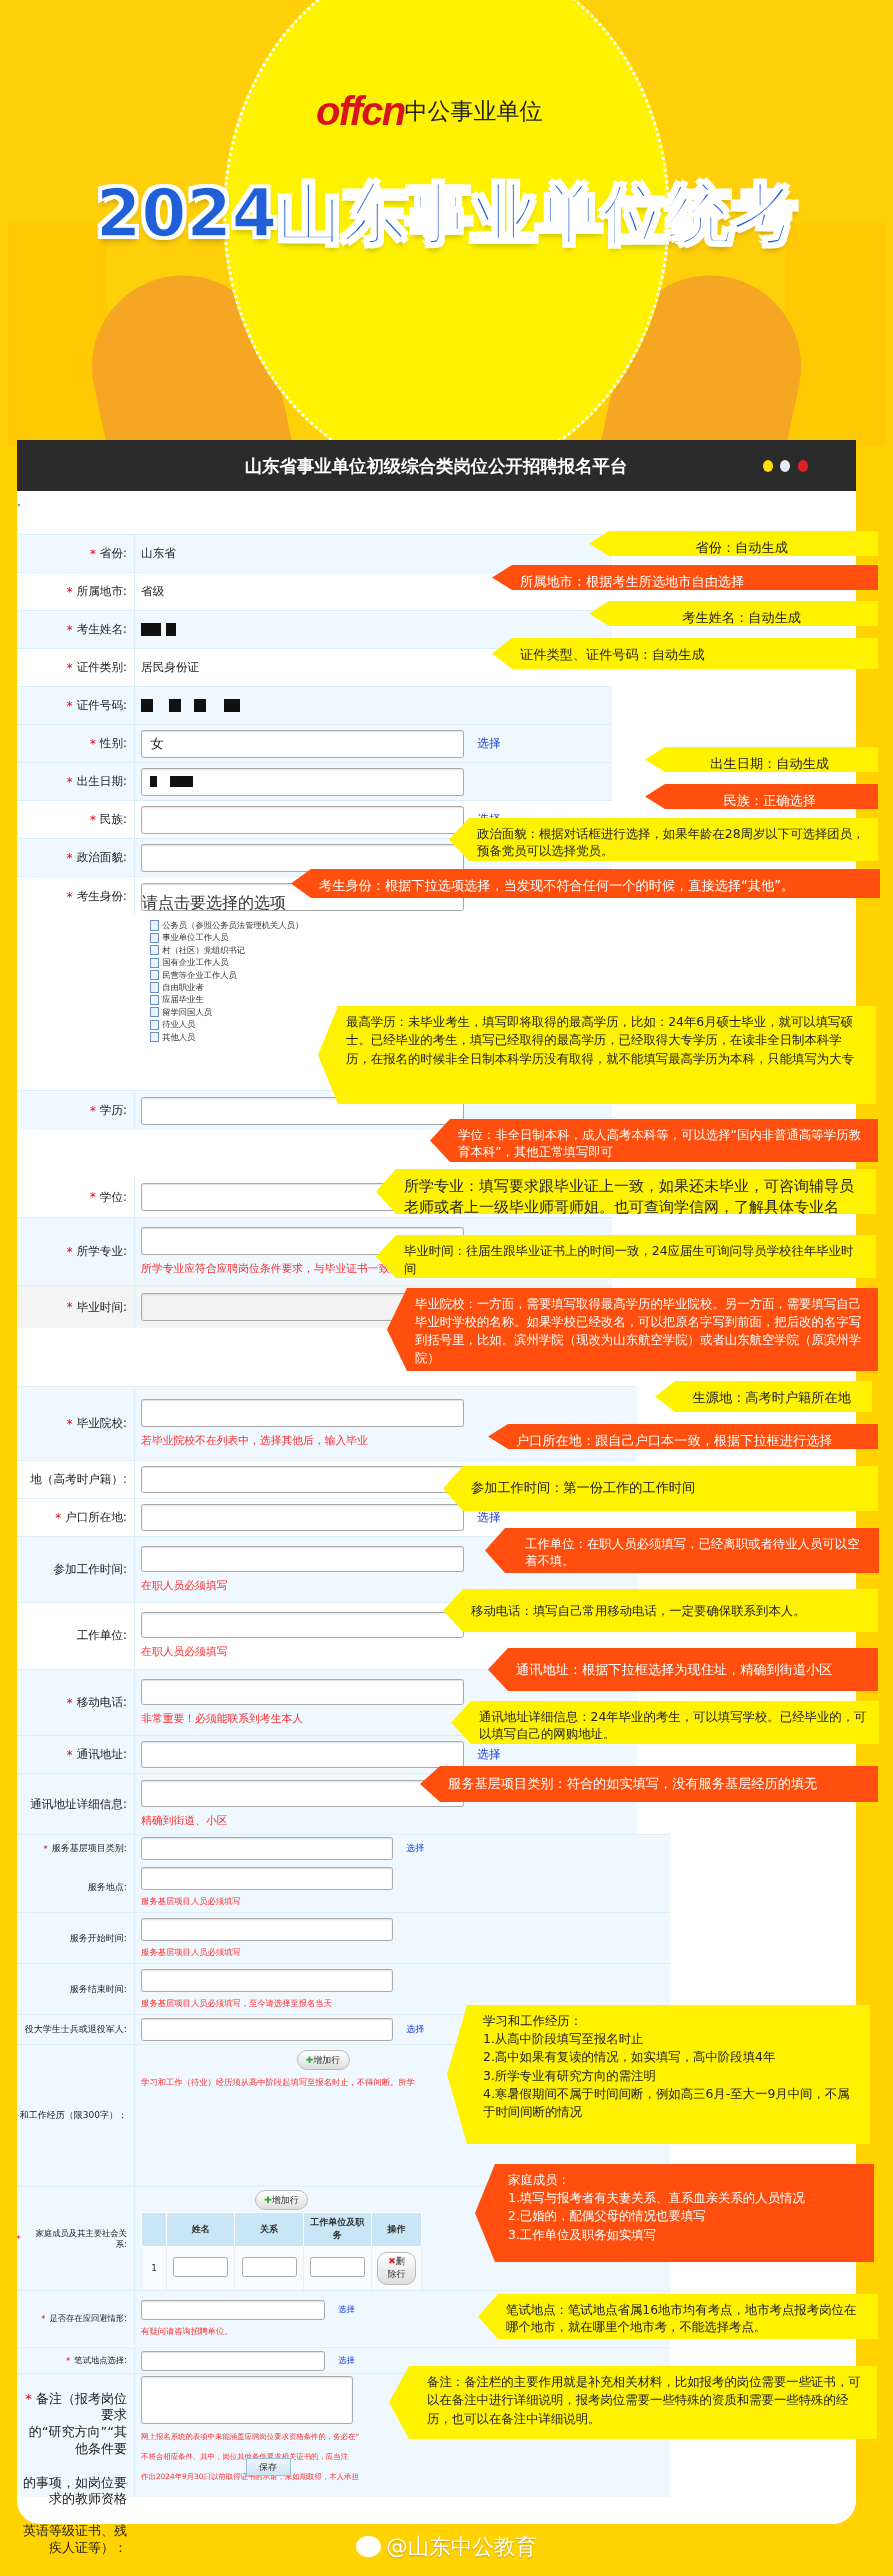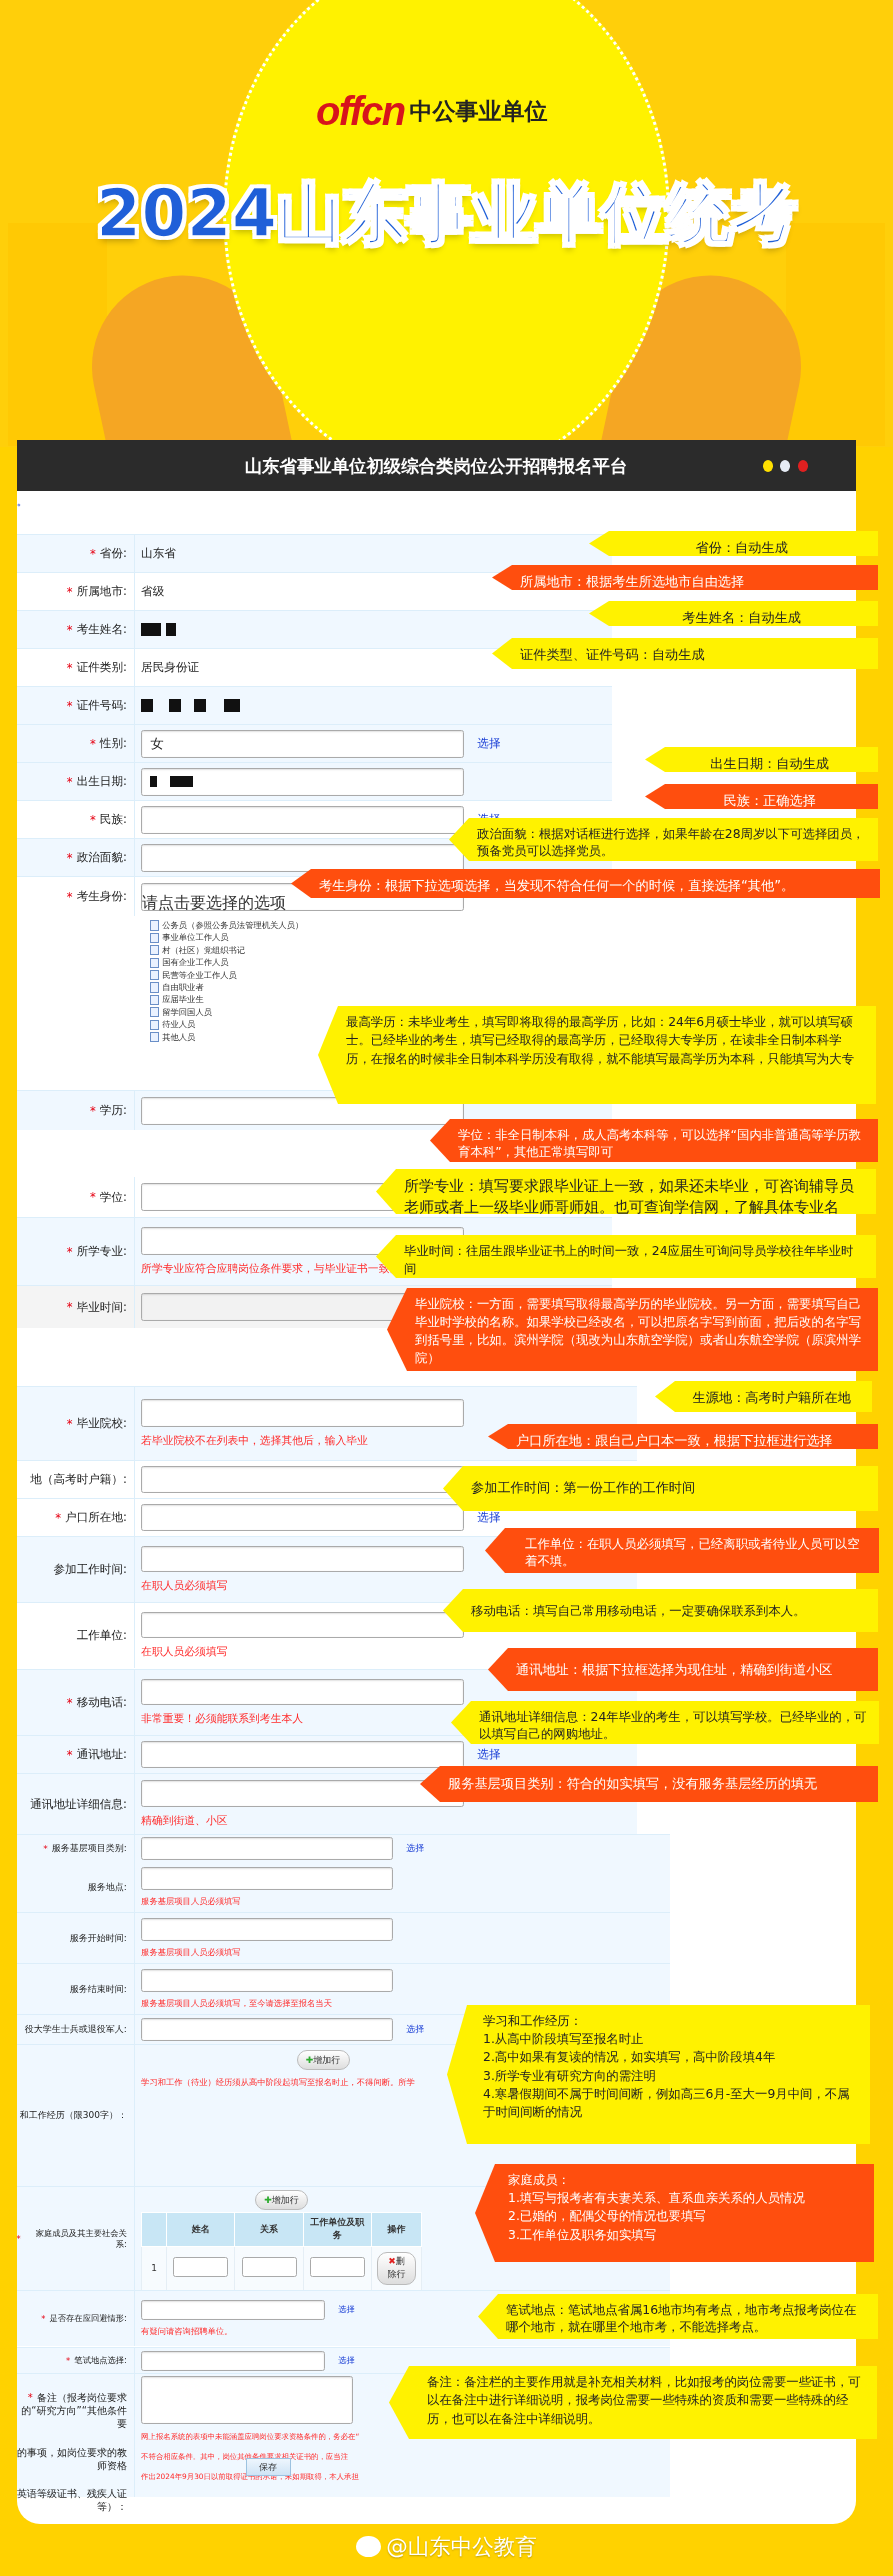--- a/index.html
+++ b/index.html
@@ -3,23 +3,23 @@
 <meta charset="utf-8">
 <style>
 *{box-sizing:border-box;margin:0;padding:0}
 body{width:893px;height:2576px;background:#ffd200;font-family:"DejaVu Sans","Liberation Sans",sans-serif;position:relative;overflow:hidden}
 .hero{position:absolute;left:0;top:0;width:893px;height:447px;background:#ffcf0a;overflow:hidden}
 .hero .sun{position:absolute;left:223px;top:-50px;width:447px;height:529px;border-radius:50%;background:#fff200;border:3.3px dotted #fff}
 .hero .arch{position:absolute;top:273px;width:182px;height:413px;border-radius:91px 91px 0 0;background:#f7941d}
 .hero .arch.l{left:116px;background:#f5a623;transform:rotate(-12deg)}
 .hero .arch.r{right:116px;background:#f5a623;transform:rotate(12deg)}
 .hero .bg-building{position:absolute;top:223px;width:99px;height:223px;background:#ffc400;opacity:.6}
-.logo{position:absolute;left:316px;top:89px;display:flex;align-items:flex-end;gap:5px}
+.logo{position:absolute;left:316px;top:89px;display:flex;align-items:flex-end;}
 .logo .brand{font-family:"Liberation Sans",sans-serif;font-style:italic;font-weight:700;font-size:40px;color:#d7141c;letter-spacing:-1.7px}
-.logo .cn{font-size:23px;font-weight:700;color:#222;margin-bottom:6.6px}
+.logo .cn{font-size:23px;font-weight:400;color:#222;margin-bottom:6.6px}
 .title1{position:absolute;left:0;width:893px;top:170px;text-align:center;font-size:65px;font-weight:900;color:#1f5fd8;-webkit-text-stroke:1.7px #fff;text-shadow:0 0 0 #fff,3.3px 3.3px 0 #fff,-3.3px -3.3px 0 #fff,3.3px -3.3px 0 #fff,-3.3px 3.3px 0 #fff,0 5px 6.6px rgba(0,0,0,.25)}
 .title2{position:absolute;left:0;width:893px;top:256px;text-align:center;font-size:124px;font-weight:900;color:#ff3a10;letter-spacing:5px;text-shadow:4.1px 4.1px 0 #fff,-4.1px -4.1px 0 #fff,4.1px -4.1px 0 #fff,-4.1px 4.1px 0 #fff,0 6.6px 8.3px rgba(0,0,0,.3)}
 .card{position:absolute;left:16.5px;top:440px;width:839px;height:2084px;background:#fff;border-radius:0 0 23px 23px}
 .card-head{height:51px;background:#2b2b2b;display:flex;align-items:center;justify-content:center;position:relative}
 .card-head .ttl{color:#fff;font-size:17.4px;font-weight:700}
 .dots{position:absolute;right:48px;top:20px;display:flex;gap:7.4px}
 .dots span{width:10px;height:11.6px;border-radius:50%}
 .form{position:absolute;left:0;top:51px;width:839px}
 .row{position:absolute;left:0;display:flex;border-top:1.7px solid #dceefa}
 .row.shade{background:#f0f8ff}
@@ -419,21 +419,21 @@
           <span class="req">*</span>
           <span>笔试地点选择:</span>
         </div>
       <div class="val" style="flex-direction:row;align-items:center">
           <div class="inp" style="width:184px;height:20px"></div>
           <span class="pick" style="font-size:8.3px">选择</span>
         </div>
     </div>
 
     <div class="row shade" style="top:1882px;height:124px;width:653px">
-      <div class="lbl" style="font-size:10px;flex-direction:column;align-items:flex-end;justify-content:flex-start;padding-top:16.5px;line-height:1.3">
+      <div class="lbl" style="font-size:13px;flex-direction:column;align-items:flex-end;justify-content:flex-start;padding-top:16.5px;line-height:1.3">
         <span><span class="req">*</span><span>备注（报考岗位要求</span></span>
         <span>的“研究方向”“其他条件要</span>
         <span style="margin-top:16.5px">的事项，如岗位要求的教师资格</span>
         <span style="margin-top:15px">英语等级证书、残疾人证等）：</span>
       </div>
       <div class="val" style="justify-content:flex-start;padding-top:1.7px">
         <div class="inp" style="width:212px;height:48px"></div>
         <span class="hint" style="font-size:7.4px;margin-top:8.3px">网上报名系统的表项中未能涵盖应聘岗位要求资格条件的，务必在“</span>
         <span class="hint" style="font-size:7.4px;margin-top:10px">不符合相应条件。其中，岗位其他条件要求相关证书的，应当注</span>
         <span class="hint" style="font-size:7.4px;margin-top:10px">作出2024年9月30日以前取得证书的承诺，未如期取得，本人承担</span>

